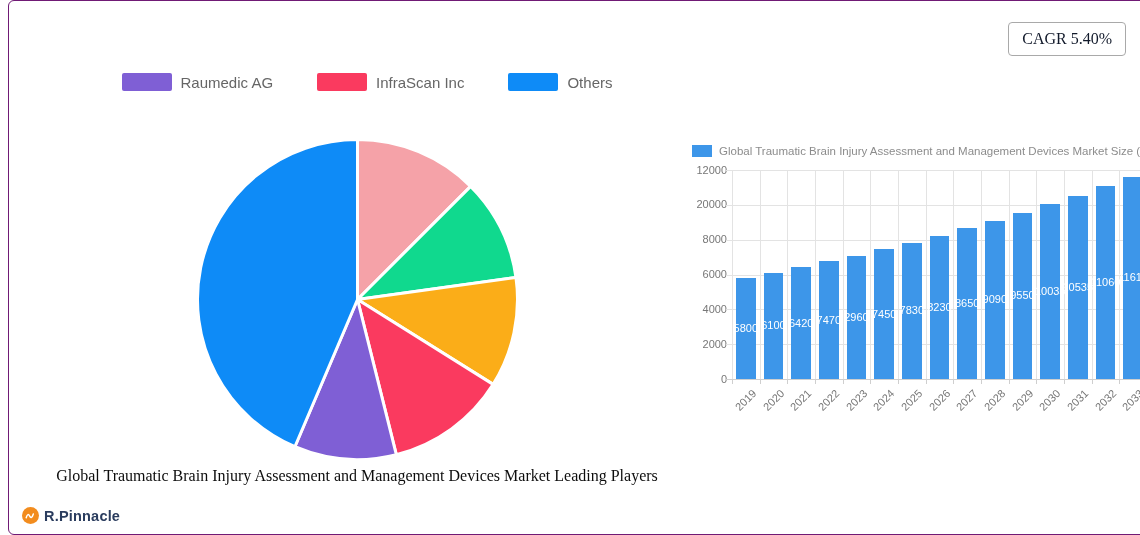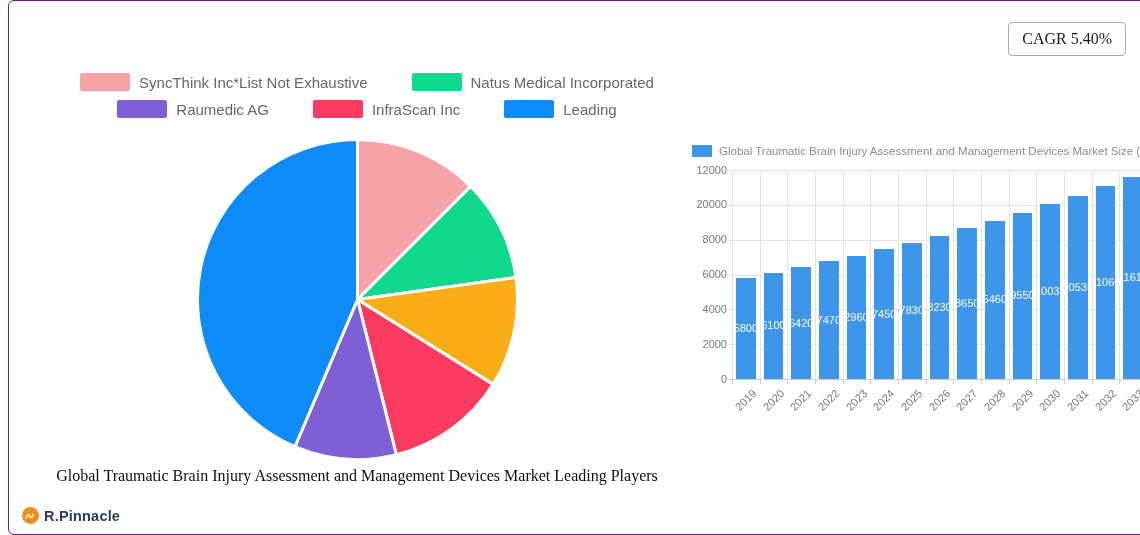--- a/index.html
+++ b/index.html
@@ -32,40 +32,30 @@
 </head>
 <body>
 
 <div class="card">
 
   <div class="cagr-badge">CAGR 5.40%</div>
 
   <div class="legend" id="legend">
       <div class="legend-row">
         <div class="legend-item">
-          <span class="legend-swatch" style="background: rgb(245, 162, 168);"></span>
-          <span class="legend-label">SyncThink Inc*List Not Exhaustive</span>
-        </div>
-        <div class="legend-item">
-          <span class="legend-swatch" style="background: rgb(16, 217, 142);"></span>
-          <span class="legend-label">Natus Medical Incorporated</span>
-        </div>
-      </div>
-      <div class="legend-row">
-        <div class="legend-item">
           <span class="legend-swatch" style="background: rgb(127, 95, 213);"></span>
           <span class="legend-label">Raumedic AG</span>
         </div>
         <div class="legend-item">
           <span class="legend-swatch" style="background: rgb(250, 58, 95);"></span>
           <span class="legend-label">InfraScan Inc</span>
         </div>
         <div class="legend-item">
           <span class="legend-swatch" style="background: rgb(14, 139, 247);"></span>
-          <span class="legend-label">Leading</span>
+          <span class="legend-label">Others</span>
         </div>
       </div>
     </div>
 
   <svg id="pie-svg" width="325" height="325" viewBox="0 0 325 325">
       <path d="M 162.5 162.5 L 162.50 2.50 A 160 160 0 0 1 275.64 49.36 Z" fill="#F5A2A8" stroke="#ffffff" stroke-width="3" stroke-linejoin="round"></path>
       <path d="M 162.5 162.5 L 275.64 49.36 A 160 160 0 0 1 320.97 140.45 Z" fill="#10D98E" stroke="#ffffff" stroke-width="3" stroke-linejoin="round"></path>
       <path d="M 162.5 162.5 L 320.97 140.45 A 160 160 0 0 1 298.13 247.38 Z" fill="#FBAD18" stroke="#ffffff" stroke-width="3" stroke-linejoin="round"></path>
       <path d="M 162.5 162.5 L 298.13 247.38 A 160 160 0 0 1 201.32 317.72 Z" fill="#FA3A5F" stroke="#ffffff" stroke-width="3" stroke-linejoin="round"></path>
       <path d="M 162.5 162.5 L 201.32 317.72 A 160 160 0 0 1 99.88 309.74 Z" fill="#7F5FD5" stroke="#ffffff" stroke-width="3" stroke-linejoin="round"></path>
@@ -145,21 +135,21 @@
         <div class="bar" style="left: 391.2px; width: 19.9px; height: 202.2px; background: rgb(61, 150, 233);"></div>
         <div class="bar-value" style="left: -6.2px; width: 40px; bottom: 45px; color: rgb(255, 255, 255);">5800</div>
         <div class="bar-value" style="left: 21.5px; width: 40px; bottom: 47.6px; color: rgb(255, 255, 255);">6100</div>
         <div class="bar-value" style="left: 49.2px; width: 40px; bottom: 50.4px; color: rgb(255, 255, 255);">6420</div>
         <div class="bar-value" style="left: 76.8px; width: 40px; bottom: 53.3px; color: rgb(255, 255, 255);">7470</div>
         <div class="bar-value" style="left: 104.5px; width: 40px; bottom: 56.2px; color: rgb(255, 255, 255);">2960</div>
         <div class="bar-value" style="left: 132.2px; width: 40px; bottom: 59.4px; color: rgb(255, 255, 255);">7450</div>
         <div class="bar-value" style="left: 159.8px; width: 40px; bottom: 62.7px; color: rgb(255, 255, 255);">7830</div>
         <div class="bar-value" style="left: 187.5px; width: 40px; bottom: 66.2px; color: rgb(255, 255, 255);">8230</div>
         <div class="bar-value" style="left: 215.2px; width: 40px; bottom: 69.8px; color: rgb(255, 255, 255);">8650</div>
-        <div class="bar-value" style="left: 242.8px; width: 40px; bottom: 73.7px; color: rgb(255, 255, 255);">5460</div>
+        <div class="bar-value" style="left: 242.8px; width: 40px; bottom: 73.7px; color: rgb(255, 255, 255);">9090</div>
         <div class="bar-value" style="left: 270.5px; width: 40px; bottom: 77.7px; color: rgb(255, 255, 255);">9550</div>
         <div class="bar-value" style="left: 298.2px; width: 40px; bottom: 81.9px; color: rgb(255, 255, 255);">10035</div>
         <div class="bar-value" style="left: 325.8px; width: 40px; bottom: 86.2px; color: rgb(255, 255, 255);">10535</div>
         <div class="bar-value" style="left: 353.5px; width: 40px; bottom: 90.8px; color: rgb(255, 255, 255);">11060</div>
         <div class="bar-value" style="left: 381.2px; width: 40px; bottom: 95.6px; color: rgb(255, 255, 255);">11610</div>
         <div class="x-tick" style="left: 17.8px; top: 217px;">2019</div>
         <div class="x-tick" style="left: 45.5px; top: 217px;">2020</div>
         <div class="x-tick" style="left: 73.2px; top: 217px;">2021</div>
         <div class="x-tick" style="left: 100.8px; top: 217px;">2022</div>
         <div class="x-tick" style="left: 128.5px; top: 217px;">2023</div>

